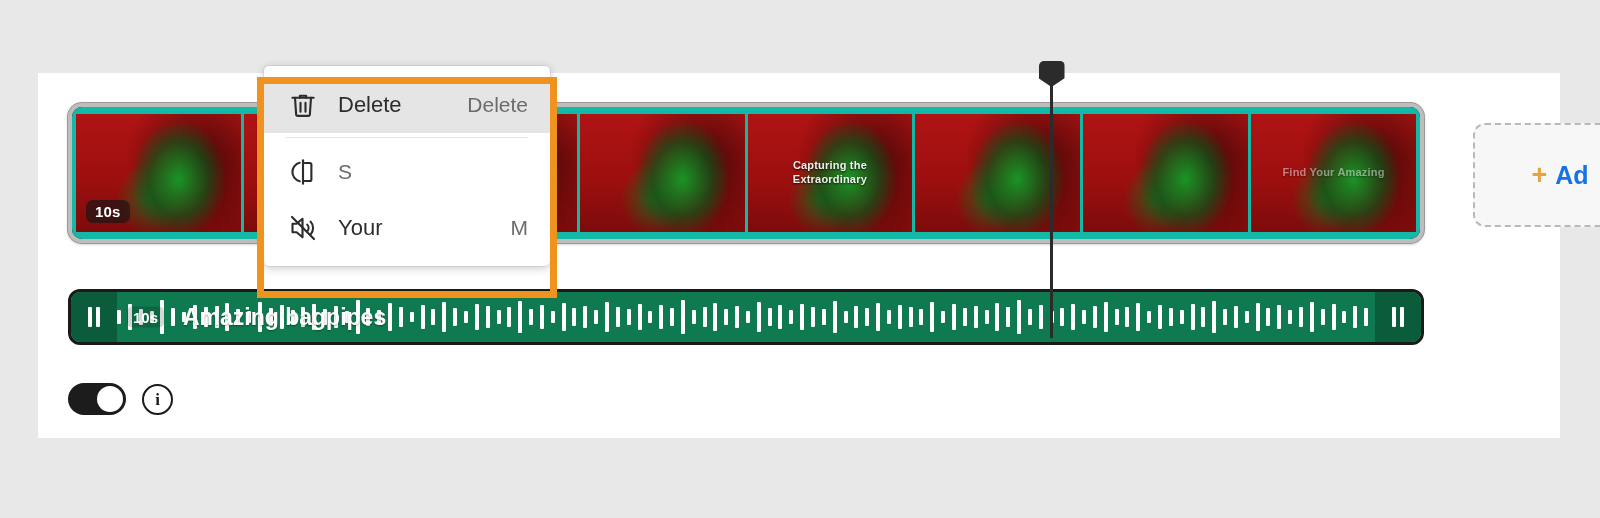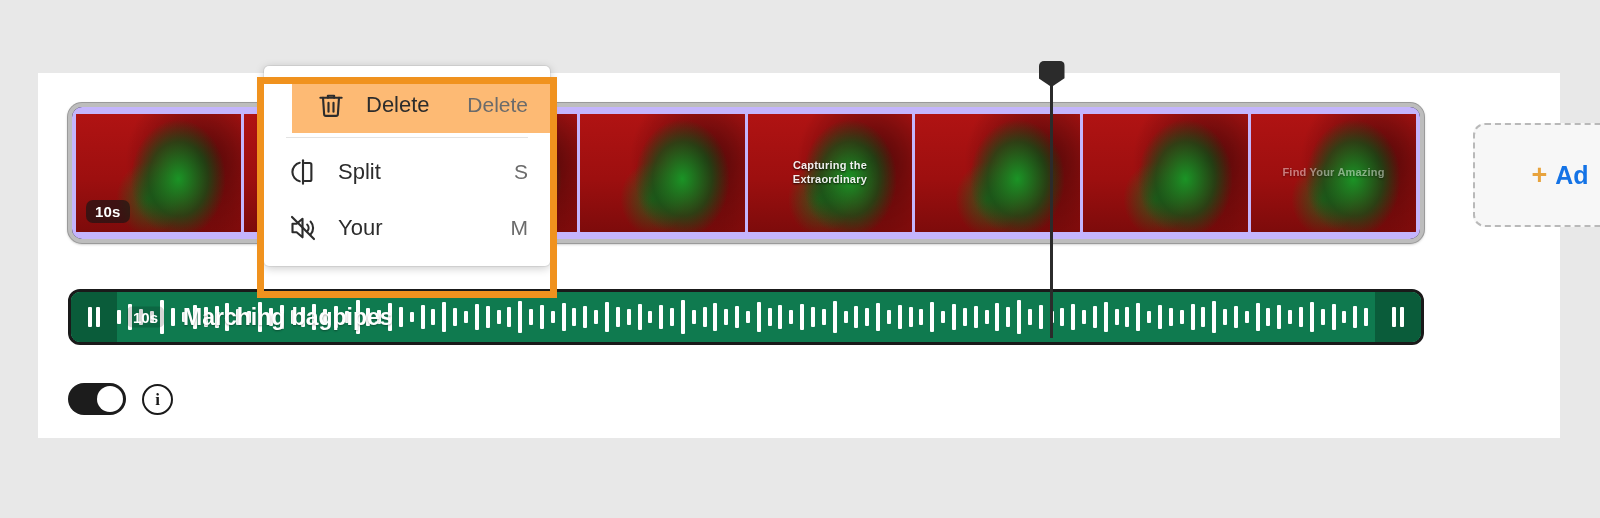--- a/index.html
+++ b/index.html
@@ -50,21 +50,21 @@
     box-shadow: 0 0 0 1px #9a9a9a, 0 1px 3px rgba(0,0,0,.35);
     overflow: hidden;
   }
   .video-strip {
     position: absolute;
     left: 0; top: 0; right: 0; bottom: 0;
     display: flex;
     gap: 3px;
     padding: 7px 4px;
     box-sizing: border-box;
-    background: #c4b5fd;
+    background: #14b8a6;
   }
   .frame {
     position: relative;
     flex: 1 1 0;
     height: 100%;
     background: #8c0d0d;
     overflow: hidden;
     border-radius: 1px;
   }
   
@@ -303,21 +303,21 @@
     overflow: hidden;
   }
   .ctx-item {
     display: flex;
     align-items: center;
     height: 56px;
     padding: 0 22px 0 22px;
     box-sizing: border-box;
     cursor: default;
   }
-  .ctx-item.hovered { background: #fdba74; margin-left: 28px; }
+  .ctx-item.hovered { background: #e5e5e5; }
   .ctx-ico {
     width: 34px;
     height: 34px;
     flex: 0 0 34px;
     display: flex;
     align-items: center;
     justify-content: center;
     margin-right: 18px;
   }
   .ctx-label {
@@ -507,21 +507,21 @@
         </div>
         <div class="grip left">
             <i></i>
             <i></i>
           </div>
         <div class="grip right">
             <i></i>
             <i></i>
           </div>
         <div class="audio-badge">10s</div>
-        <div class="audio-title">Marching bagpipes</div>
+        <div class="audio-title">Amazing bagpipes</div>
       </div>
 
     </div>
 
     <div class="toggle-row">
       <div class="switch">
         <div class="knob"></div>
       </div>
       <div class="info-icon">i</div>
     </div>
@@ -548,21 +548,20 @@
     <div class="ctx-sep"></div>
 
     <div class="ctx-item">
       <span class="ctx-ico">
         <svg width="30" height="30" viewBox="0 0 24 24" fill="none" stroke="#2c2c2c" stroke-width="1.7" stroke-linecap="round" stroke-linejoin="round">
           <path d="M9.4 4.6A7.6 7.6 0 0 0 9.4 19.4"></path>
           <path d="M13.3 4.8h4.1a1.3 1.3 0 0 1 1.3 1.3v11.8a1.3 1.3 0 0 1-1.3 1.3h-4.1"></path>
           <path d="M12 2.6v18.8"></path>
         </svg>
       </span>
-      <span class="ctx-label">Split</span>
       <span class="ctx-short">S</span>
     </div>
 
     <div class="ctx-item">
       <span class="ctx-ico">
         <svg width="30" height="30" viewBox="0 0 24 24" fill="none" stroke="#2c2c2c" stroke-width="1.7" stroke-linecap="round" stroke-linejoin="round">
           <path d="M11.6 4.6 6.9 8.6H3.6v6.8h3.3l4.7 4v-14.8z"></path>
           <path d="M15.4 9.3a4 4 0 0 1 0 5.4"></path>
           <path d="M18.1 6.9a7.6 7.6 0 0 1 0 10.2"></path>
           <path d="M3.2 3.2 20.8 20.8"></path>

